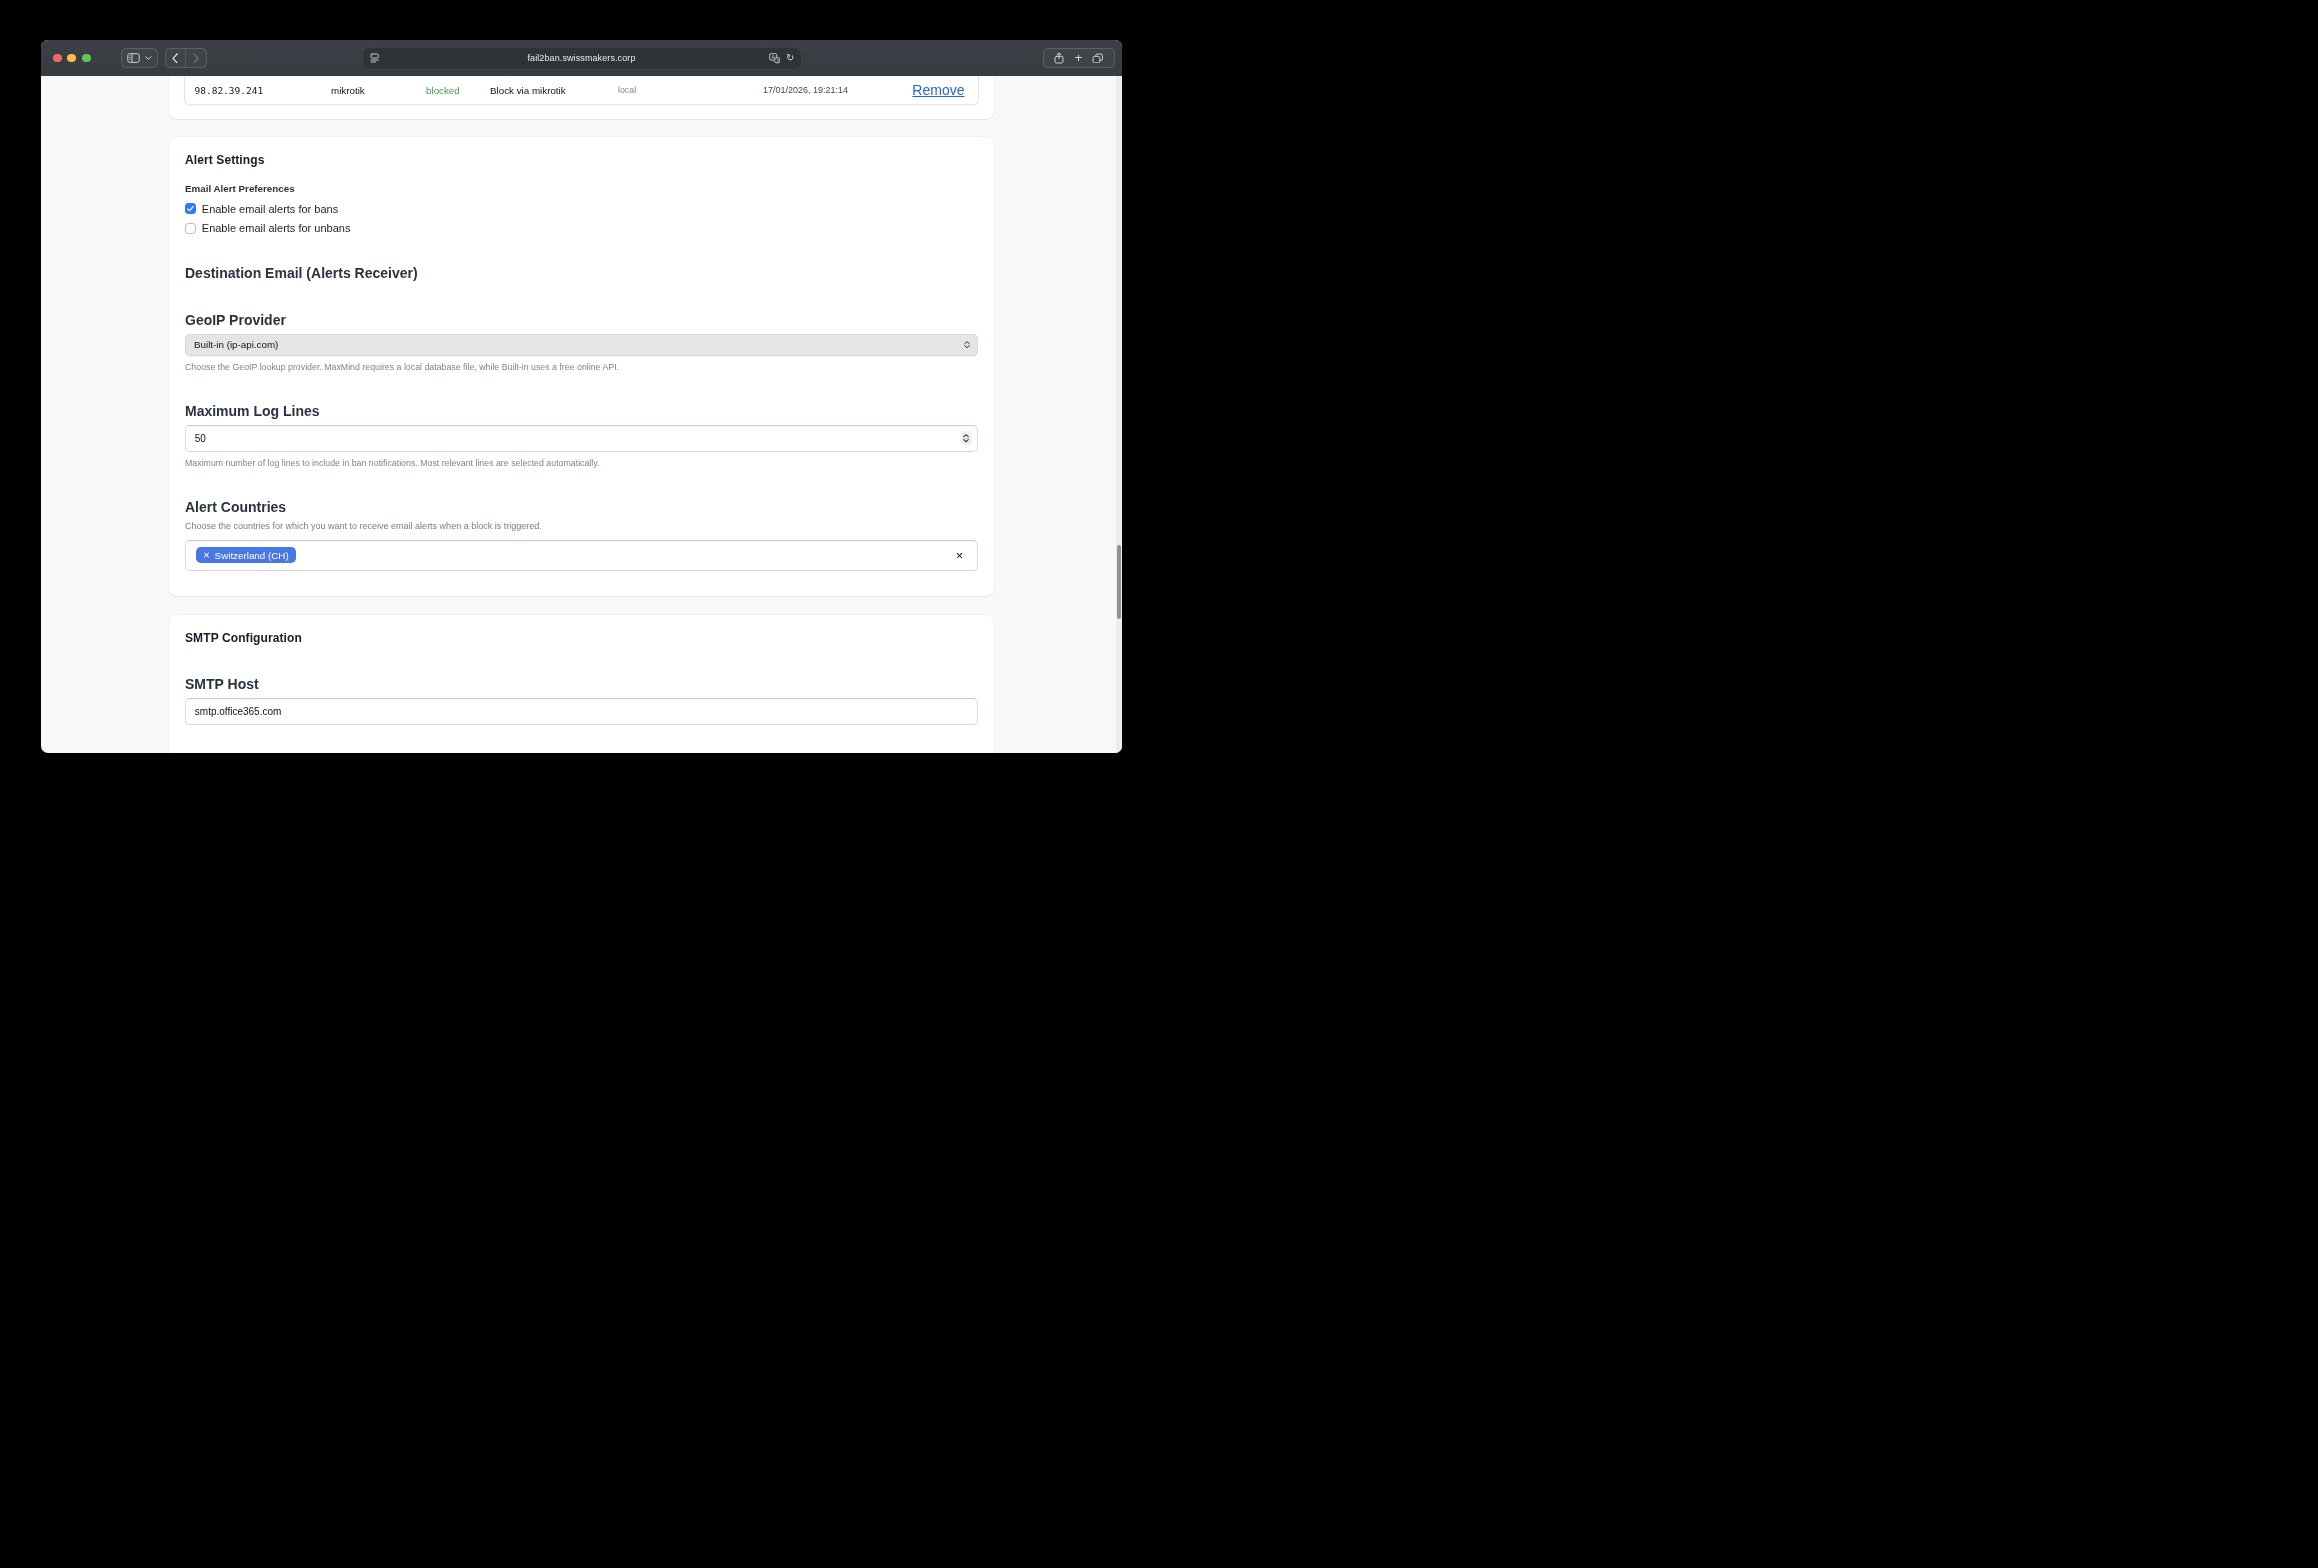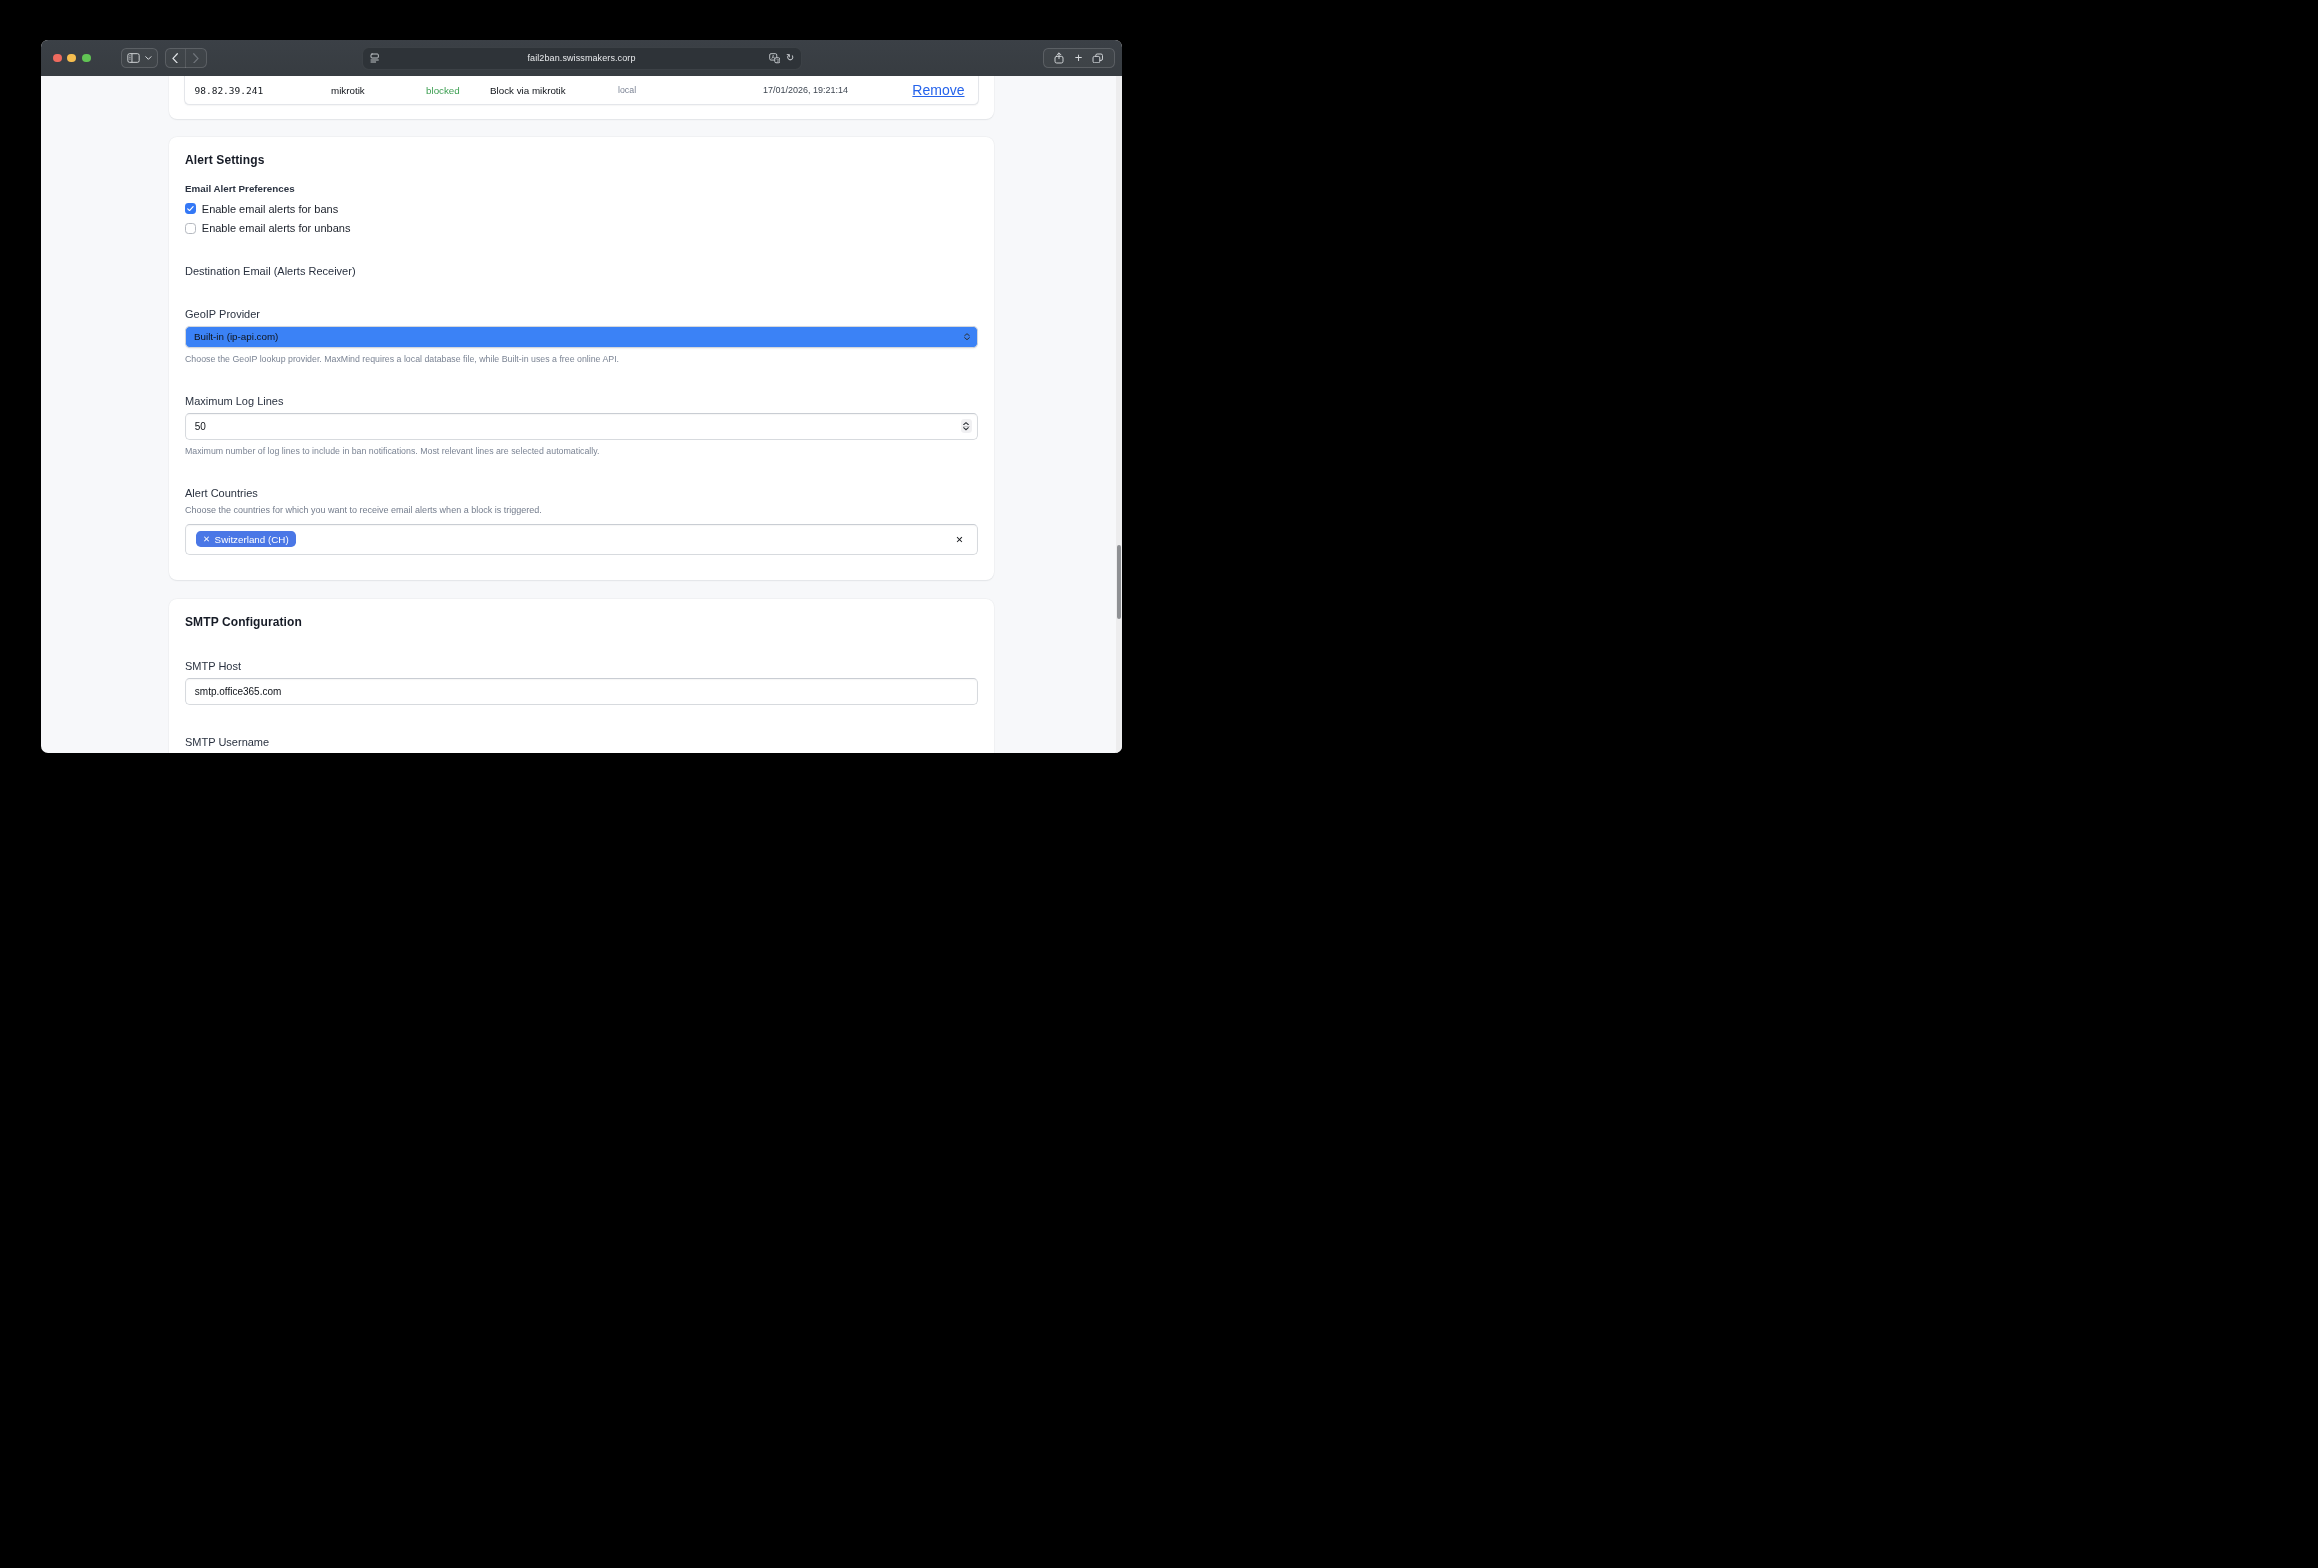--- a/index.html
+++ b/index.html
@@ -74,35 +74,35 @@
   .check-row { display:flex; align-items:center; margin-top:8.8px; }
   .check-row + .check-row { margin-top:7.4px; }
   .checkbox {
     width:10.8px; height:10.8px; border-radius:3.4px; margin-right:6px; flex:none;
     display:flex; align-items:center; justify-content:center;
   }
   .checkbox.checked { background:#3478f6; }
   .checkbox.unchecked { background:#fff; border:1px solid #b4b8bf; }
   .check-label { font-size:11px; color:#1b202a; }
   .field { margin-top:17.6px; }
-  .field-label { display:block; font-size:11px; font-weight:400; color:#2a3240; margin-bottom:6px;margin-top:31px; }
+  .field-label { display:block; font-size:14px; font-weight:700; color:#2a3240; margin-bottom:6px;margin-top:31px; }
   .text-input {
     width:100%; height:27px; background:#fff; border:0.7px solid #d7dade; border-top-color:#c9cdd3;
     border-radius:4.7px; padding:0 8.8px; font-size:10px; color:#0f1319;
     font-family:inherit; box-shadow:inset 0 1px 1.4px rgba(0,0,0,.04); outline:none;
   }
   .num-wrap { position:relative; }
   .spinner {
     position:absolute; right:6px; top:50%; transform:translateY(-50%);
     width:11.5px; height:14px; background:#f0f0f2; border-radius:3.4px;
     display:flex; flex-direction:column; align-items:center; justify-content:center; gap:0.7px;
   }
   .spinner .bar { width:7.4px; height:0.7px; background:#c9c9cd; }
   .selectbox {
-    height:21.6px; background:#3b82f6; border:0.7px solid #d4d7dc; border-radius:4.7px;
+    height:21.6px; background:#e5e5e5; border:0.7px solid #d4d7dc; border-radius:4.7px;
     box-shadow:0 0.7px 1.4px rgba(0,0,0,.06);
     display:flex; align-items:center; padding:0 8px; font-size:9.8px; color:#0f1319;
     position:relative; cursor:default;
   }
   .selectbox .chevrons { position:absolute; right:6.8px; display:flex; flex-direction:column; gap:0.7px; }
   .help { margin-top:6px; font-size:8.8px; color:#7b8494; }
   .help-above { margin-top:4.7px; margin-bottom:8.8px; font-size:9px; color:#747d8d; }
   .countries-box {
     height:31px; background:#fff; border:0.7px solid #d7dade; border-top-color:#c9cdd3;
     border-radius:4.7px; box-shadow:inset 0 1px 1.4px rgba(0,0,0,.04);

